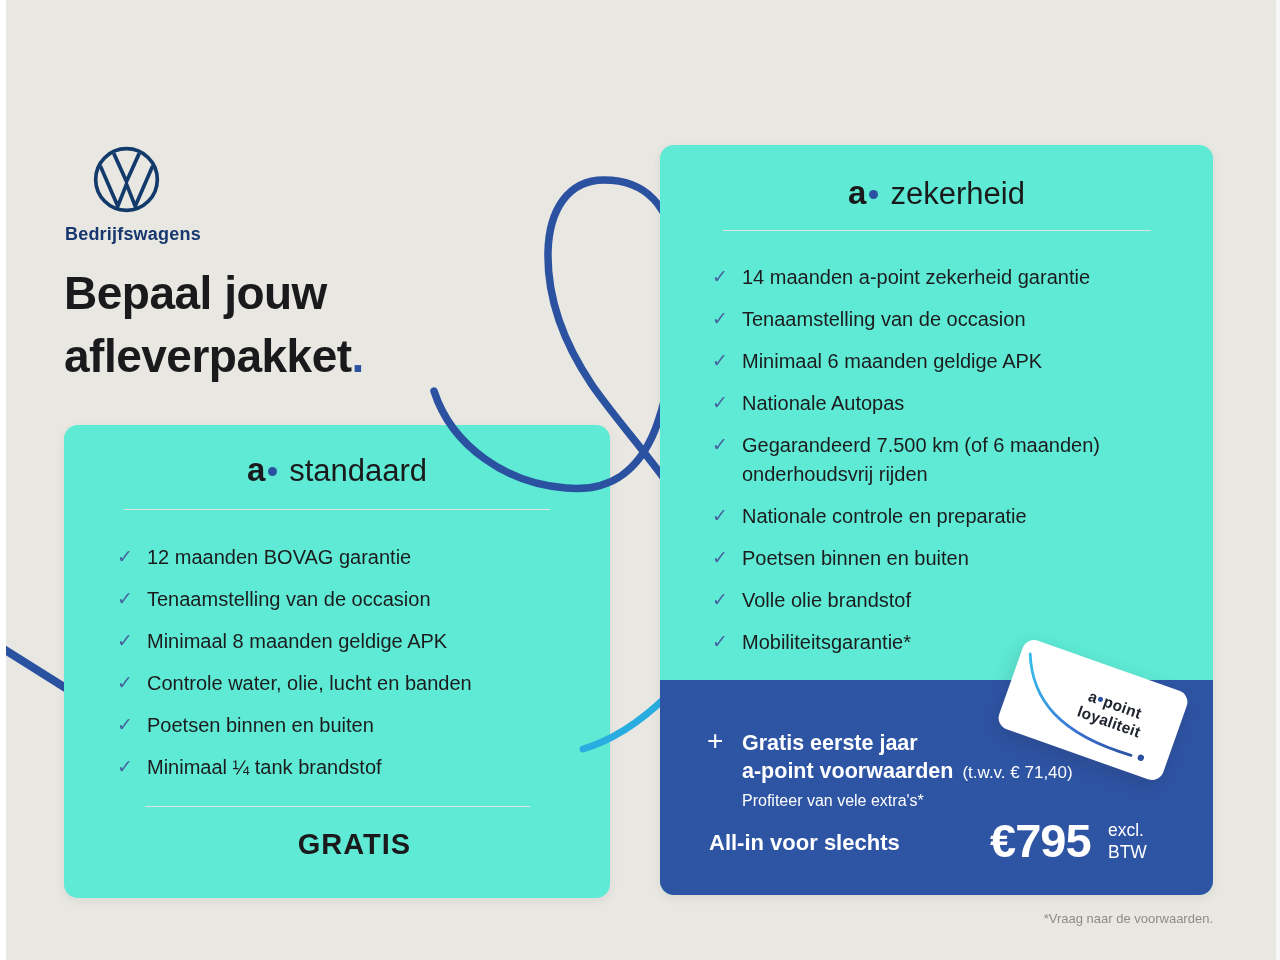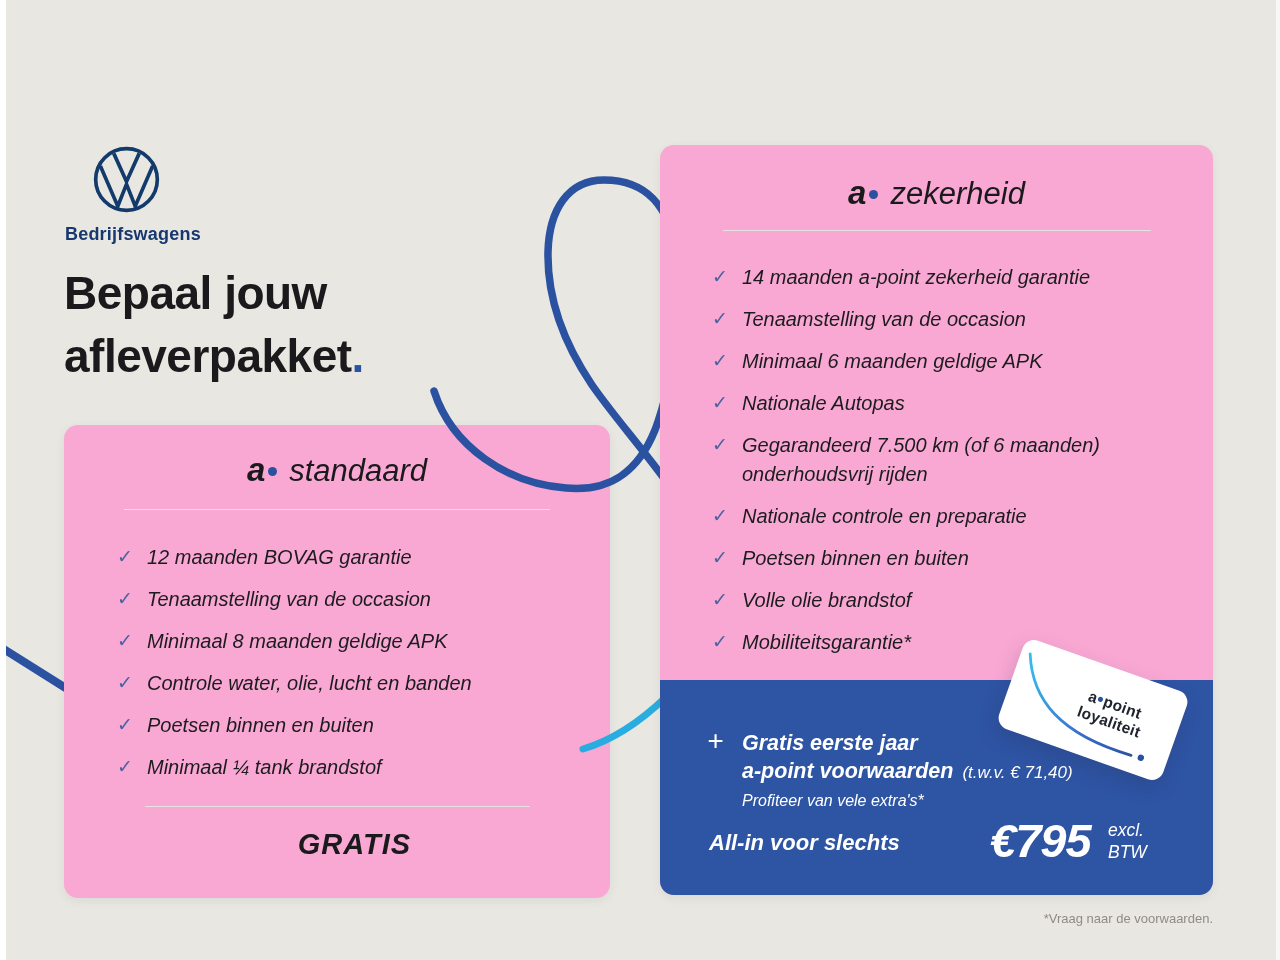--- a/index.html
+++ b/index.html
@@ -31,23 +31,22 @@
     color: #1a1a1c; letter-spacing: -0.5px;
   }
   .headline .period { color: #2b51a1; }
 
   
   .deco-under { position: absolute; inset: 0; z-index: 1; pointer-events: none; }
   .deco-mid   { position: absolute; inset: 0; z-index: 3; pointer-events: none; }
 
   
   .card {
-    position: absolute; background: #f9a8d4; border-radius: 14px;
+    position: absolute; background: #5eead4; border-radius: 14px;
     box-shadow: 0 3px 10px rgba(60,60,60,0.08);
-    font-style: italic;
   }
   .card-standaard { left: 64px;  top: 425px; width: 546px; height: 473px; z-index: 2; }
   .card-zekerheid { left: 660px; top: 145px; width: 553px; height: 750px; z-index: 4; overflow: hidden; }
 
   .card-title {
     text-align: center; font-size: 31px; color: #1a1a1c; font-weight: 400;
     height: 40px; line-height: 40px;
   }
   .card-standaard .card-title { margin-top: 25px; }
   .card-zekerheid .card-title { margin-top: 28px; }

